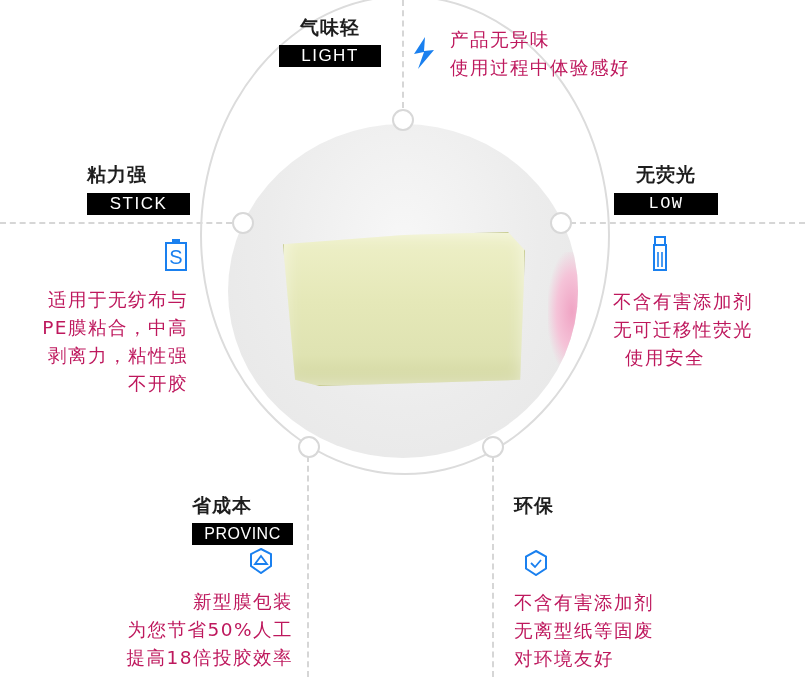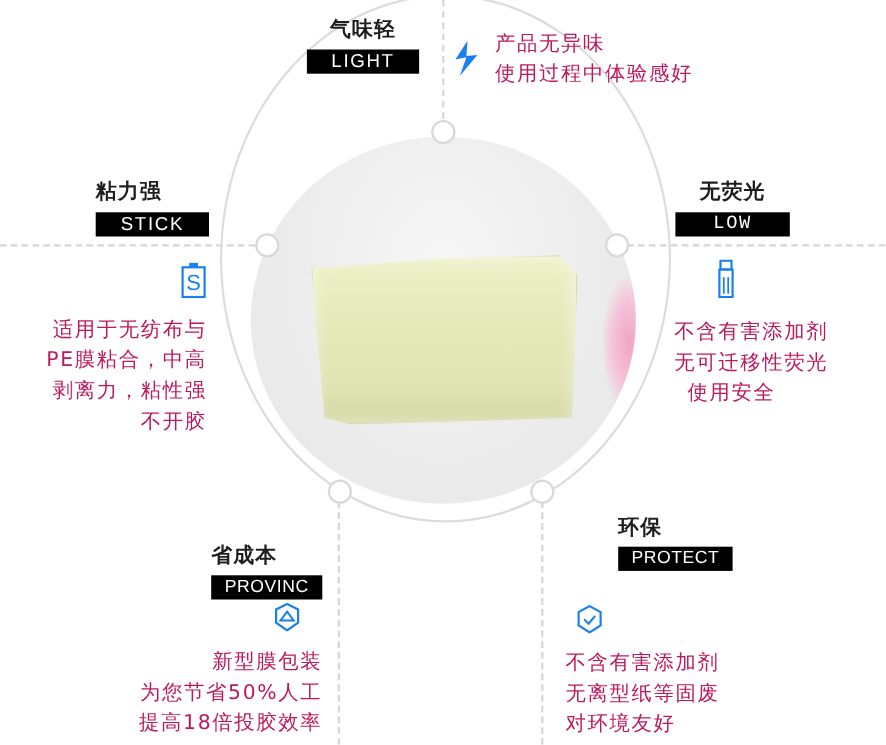--- a/index.html
+++ b/index.html
@@ -105,23 +105,22 @@
     <path d="M12 1 L22 6 L22 18 L12 25 L2 18 L2 6 Z" fill="none" stroke="#1a80ef" stroke-width="2"></path>
     <path d="M12 8 L18 16 L6 16 Z" fill="none" stroke="#1a80ef" stroke-width="1.8"></path>
   </svg>
 </div>
 <div class="abs desc right" style="left:60px; top:588px; width:233px;">
   <div>新型膜包装</div>
   <div>为您节省50%人工</div>
   <div>提高18倍投胶效率</div>
 </div>
 
-<div class="abs" style="left:514px; top:467px;margin-left:48px;">
+<div class="abs" style="left:514px; top:493px;">
   <div class="title">环保</div>
-  <div class="tag" style="margin-top:6px; width:104px; letter-spacing:0.5px; font-size:16px;">PROTECT</div>
 </div>
 <div class="abs icon" style="left:524px; top:550px;">
   <svg width="24" height="26" viewBox="0 0 24 26">
     <path d="M12 1 L22 6.5 L22 18.5 L12 25 L2 18.5 L2 6.5 Z" fill="none" stroke="#1a80ef" stroke-width="2"></path>
     <path d="M7 13 L11 17 L17 10" fill="none" stroke="#1a80ef" stroke-width="1.8"></path>
   </svg>
 </div>
 <div class="abs desc" style="left:514px; top:589px;">
   <div>不含有害添加剂</div>
   <div>无离型纸等固废</div>

